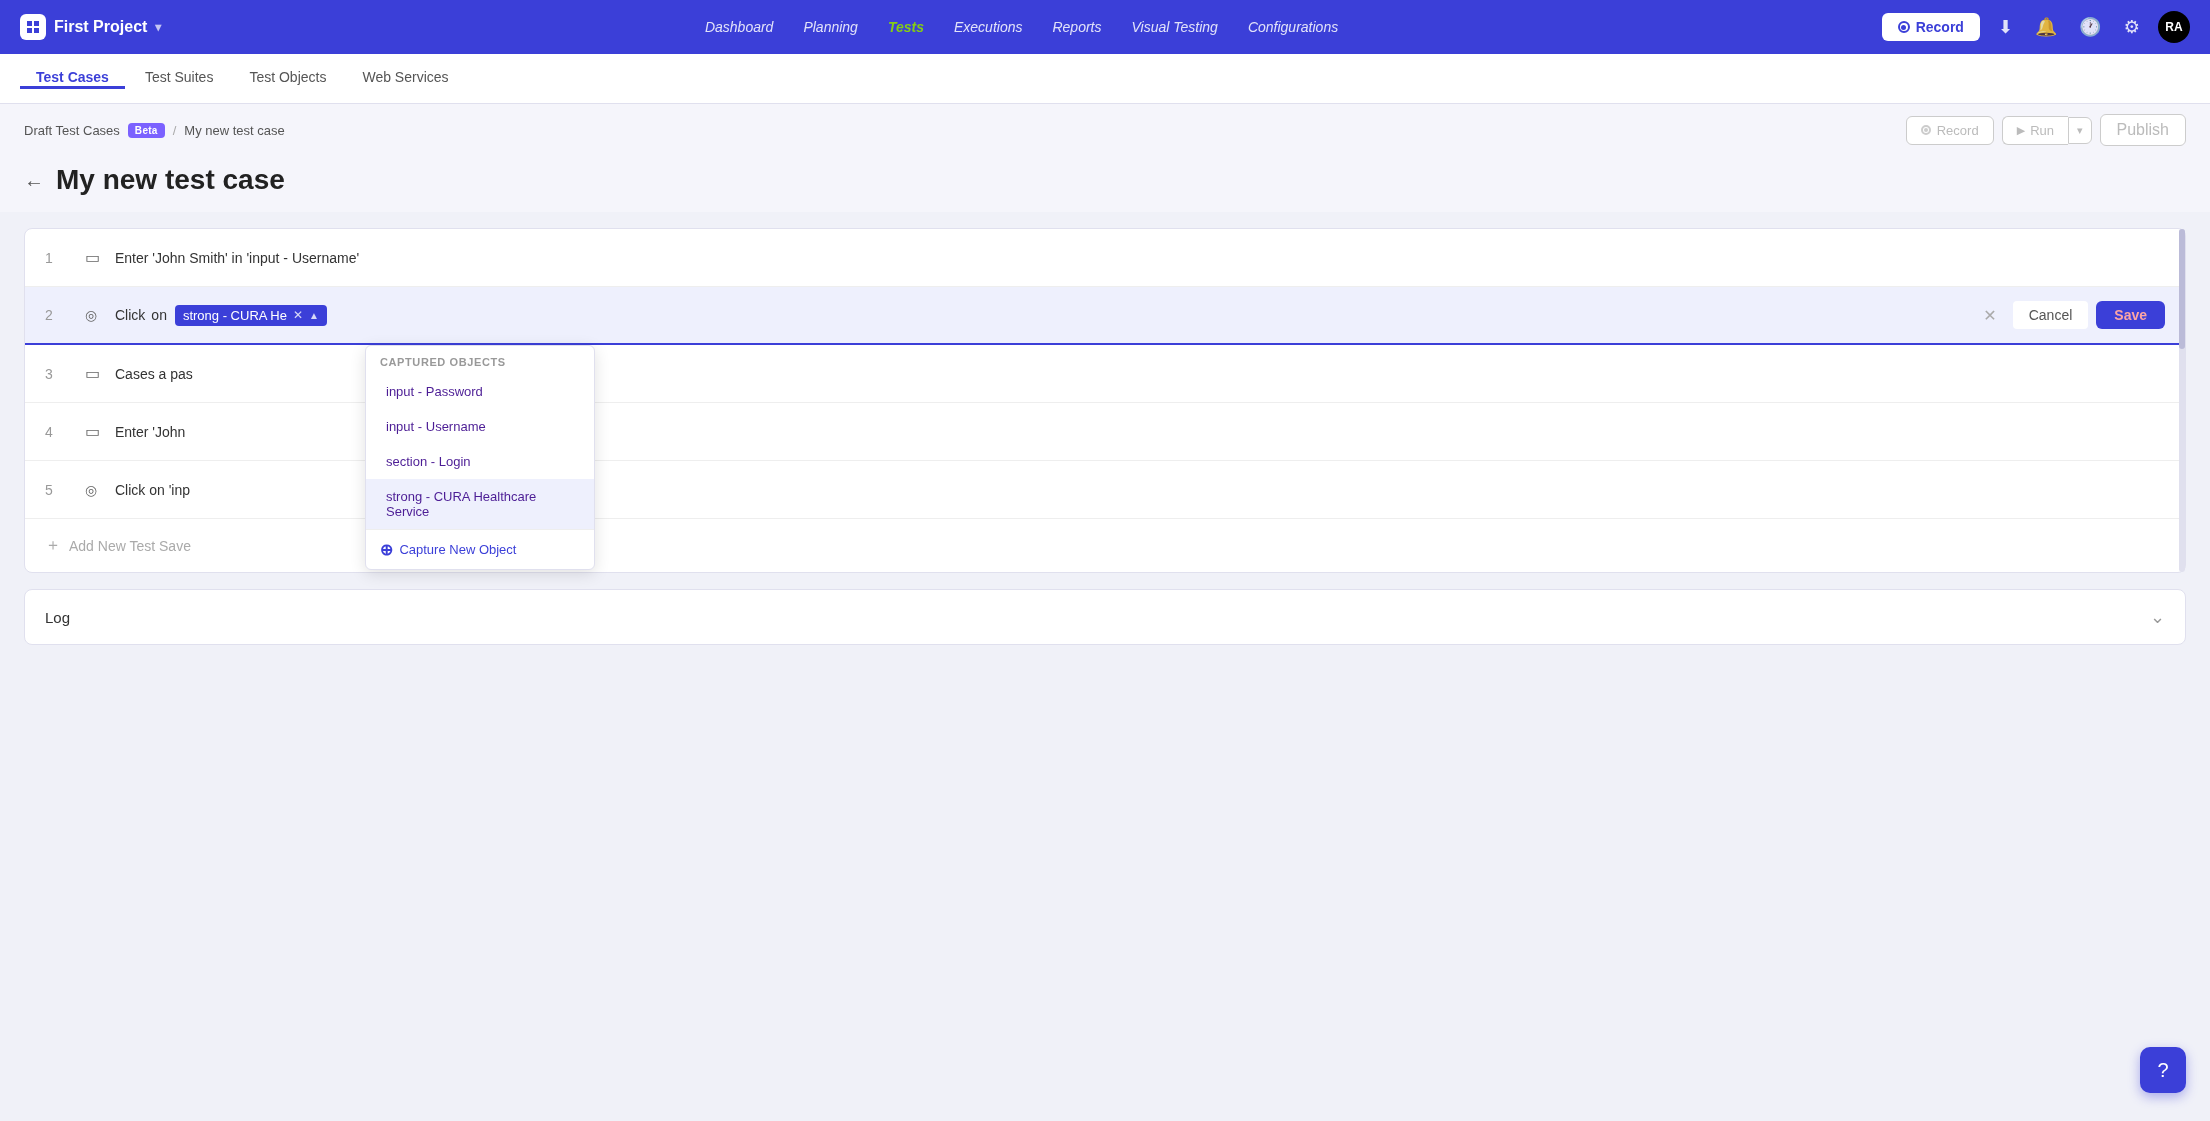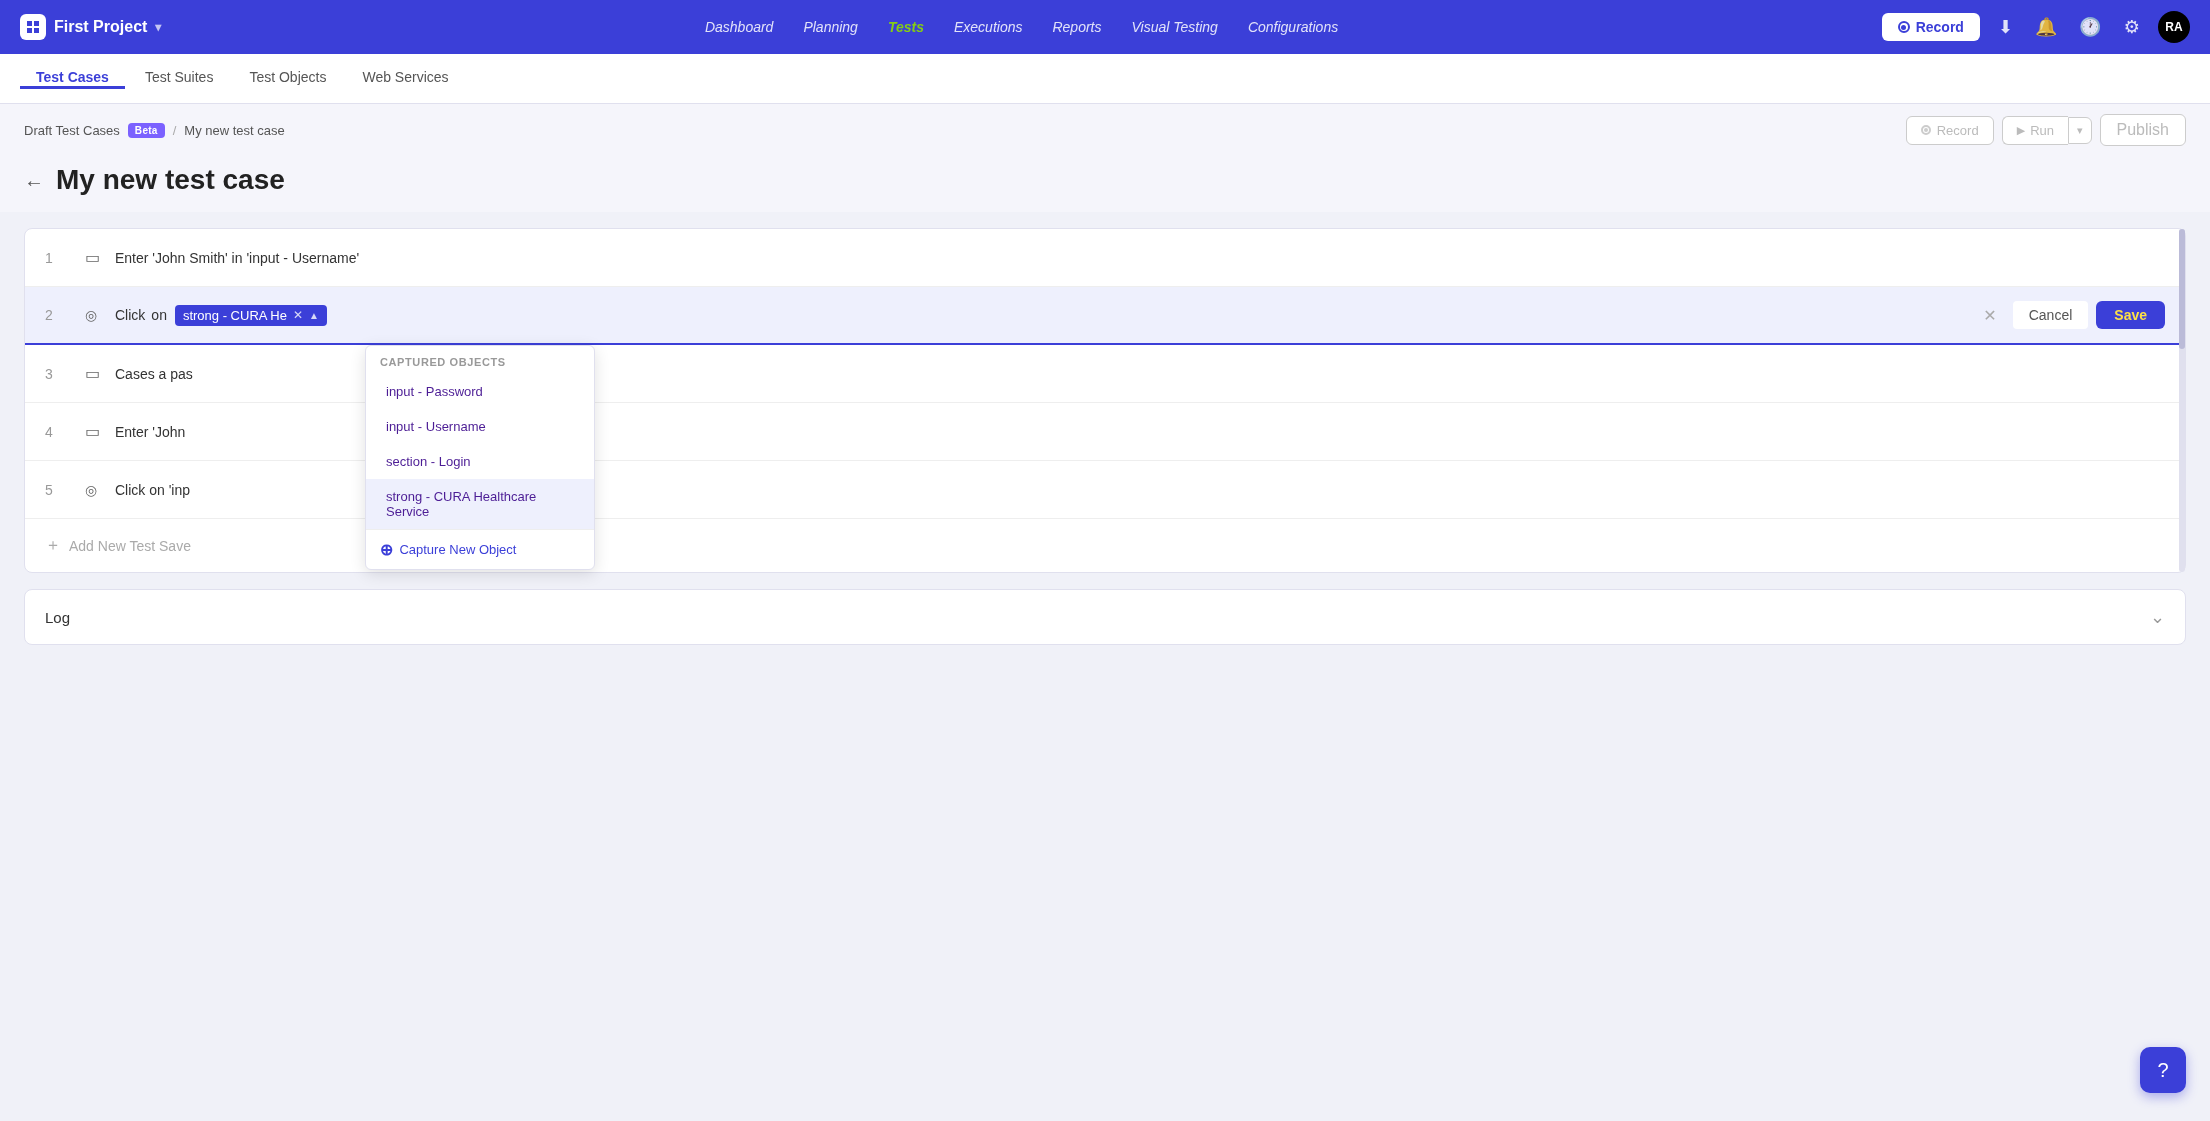--- a/index.html
+++ b/index.html
@@ -340,21 +340,21 @@
       background: white;
       border: none;
       color: #555;
       font-size: 14px;
       cursor: pointer;
       border-radius: 4px;
     }
     .save-btn {
       padding: 6px 18px;
       background: #3b3fd8;
-      color: #fde047;
+      color: #fca5a5;
       border: none;
       border-radius: 6px;
       font-size: 14px;
       font-weight: 600;
       cursor: pointer;
     }
 
     
     .add-new-row {
       display: flex;

